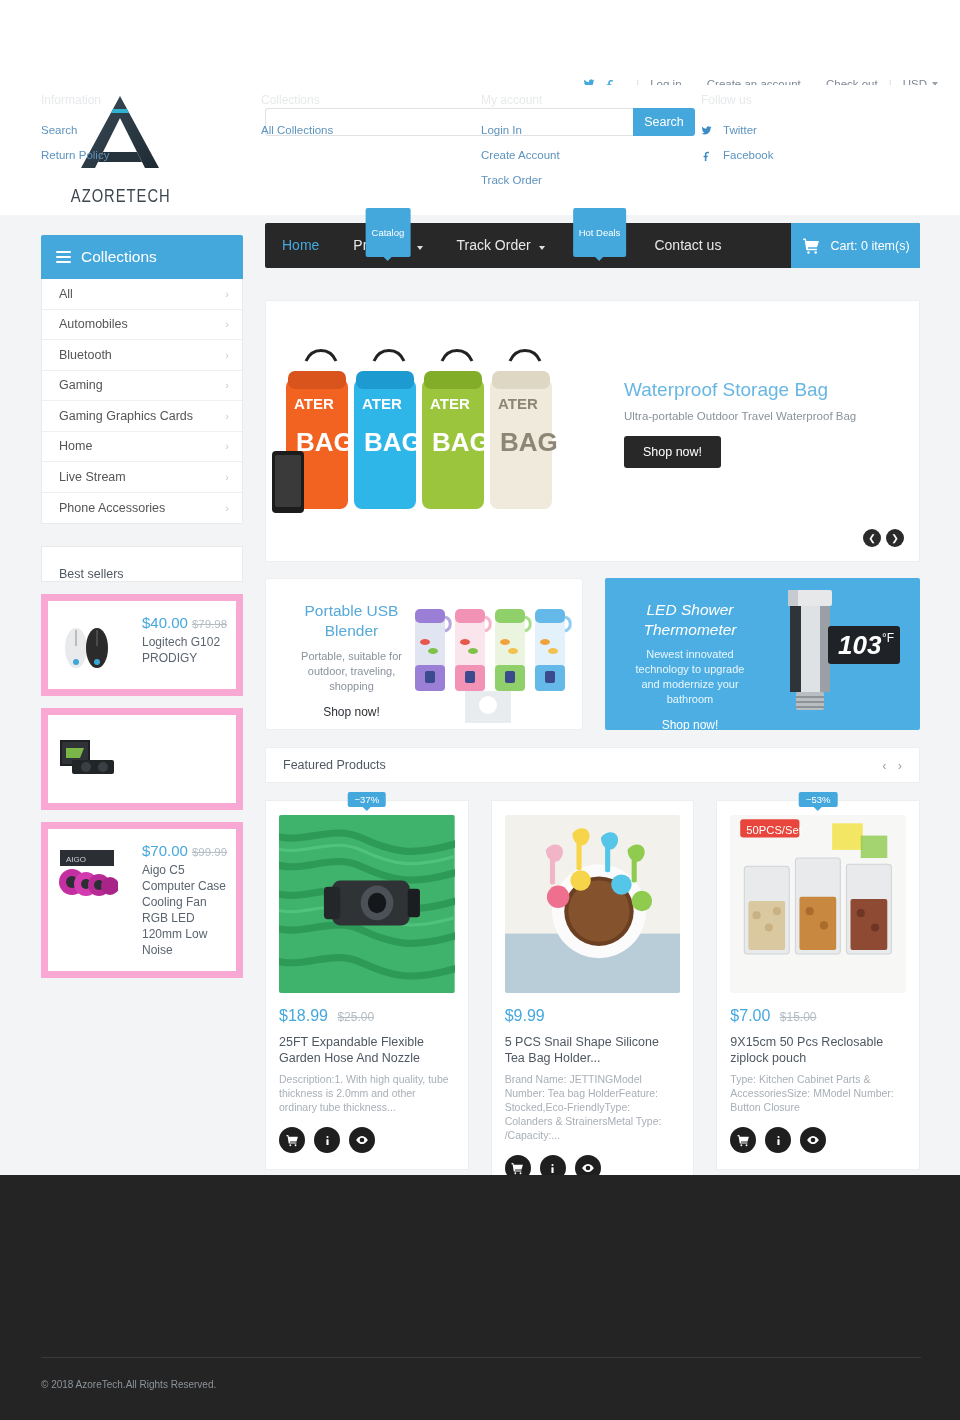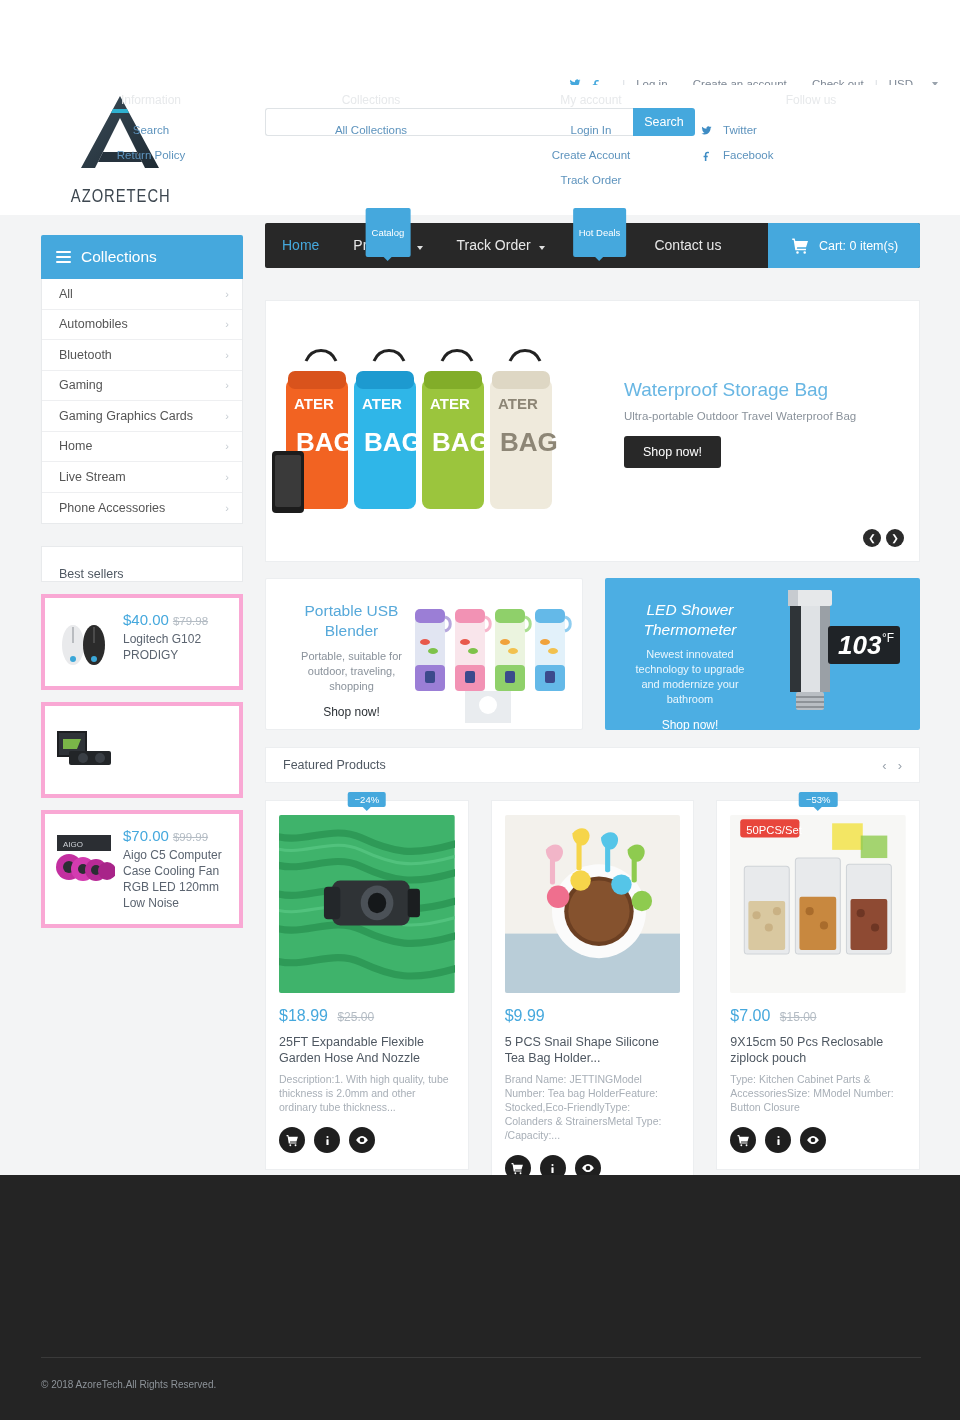--- a/index.html
+++ b/index.html
@@ -14,21 +14,21 @@
   }
   .page-bg { position:absolute; left:0; top:215px; width:960px; height:960px; background:#f3f4f5; }
   .wrap { position: relative; width: 960px; }
 
   
   .topbar { height: 85px; background:#fff; position:relative; }
   .topbar-links { position:absolute; right:22px; top:78px; display:flex; align-items:center; gap:0; font-size:11.5px; color:#7d8794; }
   .tb-soc { color:#4aa9dd; margin-right:9px; font-size:12px; }
   .tb-sep { color:#d9dde2; margin:0 11px; }
   .tb-link { color:#7d8794; text-decoration:none; white-space:nowrap; }
-  .tb-cur { color:#7d8794; display:flex; align-items:center; gap:19px; }
+  .tb-cur { color:#7d8794; display:flex; align-items:center; gap:5px; }
   .caret { display:inline-block; width:0;height:0;border-left:3.5px solid transparent;border-right:3.5px solid transparent;border-top:4px solid #9aa3ad; }
 
   
   .header { position:relative; height:130px; background:#fff; }
   .logo { position:absolute; left:60px; top:5px; width:120px; text-align:center; }
   .logo-mark { width:94px; height:92px; margin:0 auto; position:relative; }
   .logo-name { margin-top:4px; font-size:18px; letter-spacing:1.2px; color:#3d4750; font-family:"Liberation Sans Narrow","Liberation Sans",sans-serif; transform:scaleX(.82); transform-origin:center; font-weight:400; }
   .searchbar { position:absolute; left:265px; top:23px; width:430px; height:28px; display:flex; }
   .search-input { flex:1; border:1px solid #dfe3e6; border-right:none; border-radius:3px 0 0 3px; padding:0 9px; font-size:12.5px; color:#555; outline:none; background:#fff; }
   .search-btn { width:62px; background:#45a8dd; color:#fff; border:none; border-radius:0 3px 3px 0; font-size:12.5px; cursor:pointer; }
@@ -37,34 +37,34 @@
   .sidebar { position:absolute; left:41px; top:235px; width:202px; }
   .coll-head { height:44px; background:#45a8dd; color:#fff; display:flex; align-items:center; gap:10px; padding:0 15px; font-size:15.5px; border-radius:2px 2px 0 0; }
   .burger { display:inline-block; width:15px; }
   .burger i { display:block; height:2px; background:#fff; margin:3px 0; border-radius:1px; }
   .coll-list { background:#fff; border:1px solid #e8eaec; border-top:none; }
   .coll-item { height:30.5px; display:flex; align-items:center; justify-content:space-between; padding:0 13px 0 17px; border-bottom:1px solid #eeeff1; font-size:12.5px; color:#555; cursor:pointer; }
   .coll-item:last-child { border-bottom:none; }
   .chev { color:#c6ccd2; font-size:11px; }
 
   .bs-head { margin-top:22px; background:#fff; border:1px solid #e8eaec; height:36px; display:flex; align-items:flex-end; padding:0 17px; font-size:12.5px; color:#4f5862; }
-  .bs-card { margin-top:12px; background:#fff; border:4px solid #f9a8d4; display:flex; gap:8px; padding:13px 10px 13px 8px; }
+  .bs-card { margin-top:12px; background:#fff; border:7px solid #f9a8d4; display:flex; gap:24px; padding:13px 10px 13px 8px; }
   .bs-thumb { width:62px; height:62px; flex:none; border-radius:2px; position:relative; overflow:hidden; }
   .bs-info { flex:1; }
   .bs-price { color:#45a8dd; font-size:15px; }
   .bs-old { color:#b4bcc4; font-size:11.5px; text-decoration:line-through; margin-left:4px; }
   .bs-title { margin-top:3px; font-size:12px; color:#5b6470; line-height:16px; }
 
   
   .nav { position:absolute; left:265px; top:223px; width:655px; height:45px; background:#282828; border-radius:2px; display:flex; align-items:center; }
   .nav-item { position:relative; padding:0 17px; font-size:14px; color:#e8e8e8; line-height:45px; cursor:pointer; white-space:nowrap; }
   .nav-item.active { color:#45a8dd; }
   .nav-badge { position:absolute; top:-15px; left:50%; transform:translateX(-50%); background:#45a8dd; color:#fff; font-size:9.5px; padding:2px 6px; border-radius:2px; white-space:nowrap; }
   .nav-badge:after { content:""; position:absolute; left:50%; margin-left:-4px; bottom:-4px; border-left:4px solid transparent;border-right:4px solid transparent;border-top:4px solid #45a8dd; }
-  .nav-cart { margin-left:auto; width:152px; height:45px; background:#45a8dd; border-radius:0 2px 2px 0; display:flex; align-items:center; justify-content:center; gap:8px; color:#fff; font-size:12.5px; cursor:pointer; }
+  .nav-cart { margin-left:auto; width:129px; height:45px; background:#45a8dd; border-radius:0 2px 2px 0; display:flex; align-items:center; justify-content:center; gap:8px; color:#fff; font-size:12.5px; cursor:pointer; }
 
   
   .slider { position:absolute; left:265px; top:300px; width:655px; height:262px; background:#fff; border:1px solid #eceef0; display:flex; overflow:hidden; }
   .slide-img { width:330px; flex:none; position:relative; background:#fff; overflow:hidden; }
   .slide-txt { flex:1; padding:78px 0 0 28px; }
   .slide-title { font-size:19px; color:#68b6e3; font-weight:400; }
   .slide-sub { margin-top:9px; font-size:11.5px; color:#8a929b; }
   .shop-btn { display:inline-block; margin-top:14px; background:#282828; color:#fff; font-size:12.5px; padding:9px 19px; border-radius:3px; cursor:pointer; }
   .slide-nav { position:absolute; right:15px; bottom:14px; display:flex; gap:5px; }
   .circ-btn { width:18px;height:18px;border-radius:50%; background:#2b2b2b; color:#fff; font-size:9px; display:flex;align-items:center;justify-content:center; cursor:pointer; }
@@ -93,21 +93,21 @@
   .card-price { margin-top:14px; font-size:16px; color:#45a8dd; }
   .card-old { color:#b4bcc4; font-size:12px; text-decoration:line-through; margin-left:5px; }
   .card-title { margin-top:9px; font-size:12.5px; color:#4f5862; line-height:16px; }
   .card-desc { margin-top:6px; font-size:10.5px; color:#a8afb7; line-height:14px; }
   .card-acts { margin-top:13px; display:flex; gap:9px; }
   .act { width:26px;height:26px;border-radius:50%;background:#1f1f1f;color:#fff;display:flex;align-items:center;justify-content:center;cursor:pointer; }
 
   
   .footer { position:absolute; left:0; top:1175px; width:960px; height:245px; background:#242424; }
   .foot-cols { position:absolute; left:41px; top:93px; width:880px; display:flex; }
-  .fcol { width:224px;text-align:center; }
+  .fcol { width:224px; }
   .fcol-title { color:#e7e9eb; font-size:12px; margin-bottom:17px; }
   .fl { display:block; color:#5d93bd; font-size:11.5px; margin-bottom:13px; text-decoration:none; }
   .fl-soc { display:flex; align-items:center; gap:11px; color:#5d93bd; font-size:11.5px; margin-bottom:13px; }
   .fl-soc .si { color:#3e8cc4; width:11px; text-align:center; }
   .foot-rule { position:absolute; left:41px; top:1357px; width:880px; height:1px; background:#3a3a3a; }
   .copy { position:absolute; left:41px; top:1379px; font-size:10px; color:#8d9399; }
   .svgicon { display:block; }
 </style>
 </head>
 <body>
@@ -422,21 +422,21 @@
     <span>Featured Products</span>
     <span class="feat-arrows">
       <span>‹</span>
       <span>›</span>
     </span>
   </div>
 
   <div class="cards">
 
     <div class="card">
-      <span class="badge">−24%</span>
+      <span class="badge">−37%</span>
       <div class="card-img">
         <svg width="100%" height="178" viewBox="0 0 172 178" preserveAspectRatio="xMidYMid slice" class="svgicon">
           <rect width="172" height="178" fill="#3fb36b"></rect>
           <g stroke="#2e9a57" stroke-width="7" fill="none">
             <path d="M-10 20c30 14 60-10 90 4s50 20 100 4"></path>
             <path d="M-10 48c30 14 60-10 90 4s50 20 100 4"></path>
             <path d="M-10 76c30 14 60-10 90 4s50 20 100 4"></path>
             <path d="M-10 110c30 14 60-10 90 4s50 20 100 4"></path>
             <path d="M-10 142c30 14 60-10 90 4s50 20 100 4"></path>
           </g>

